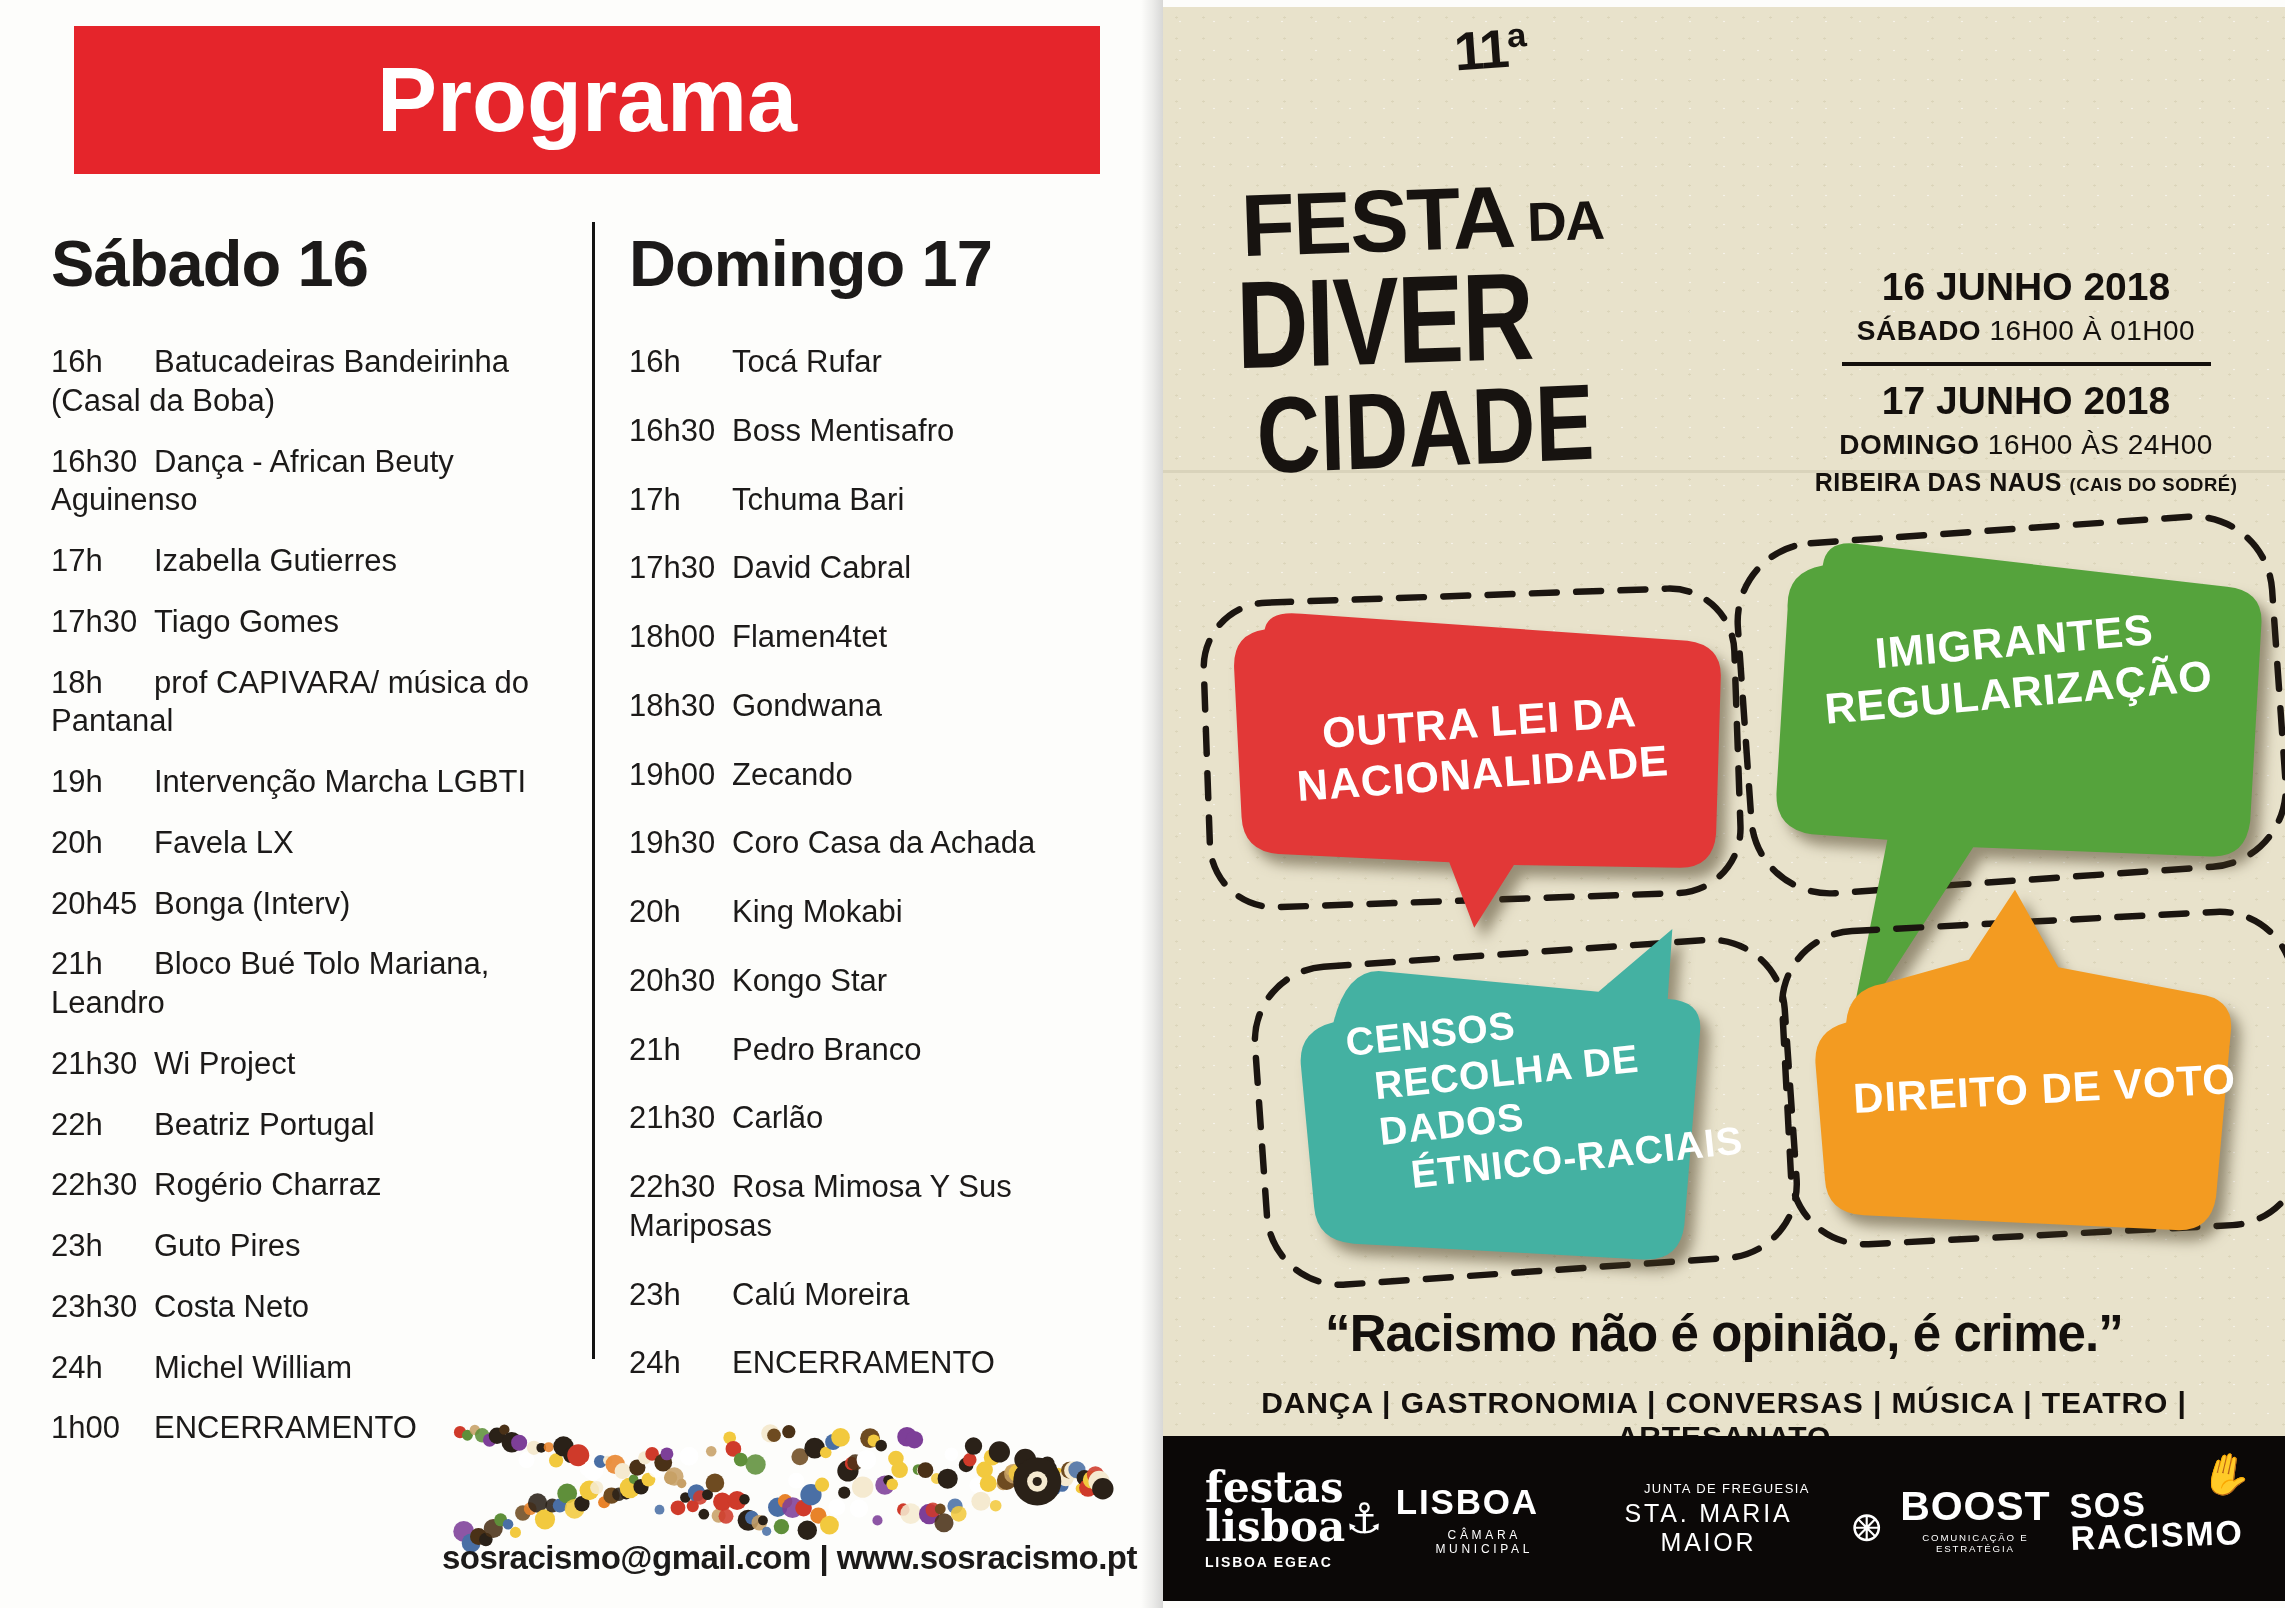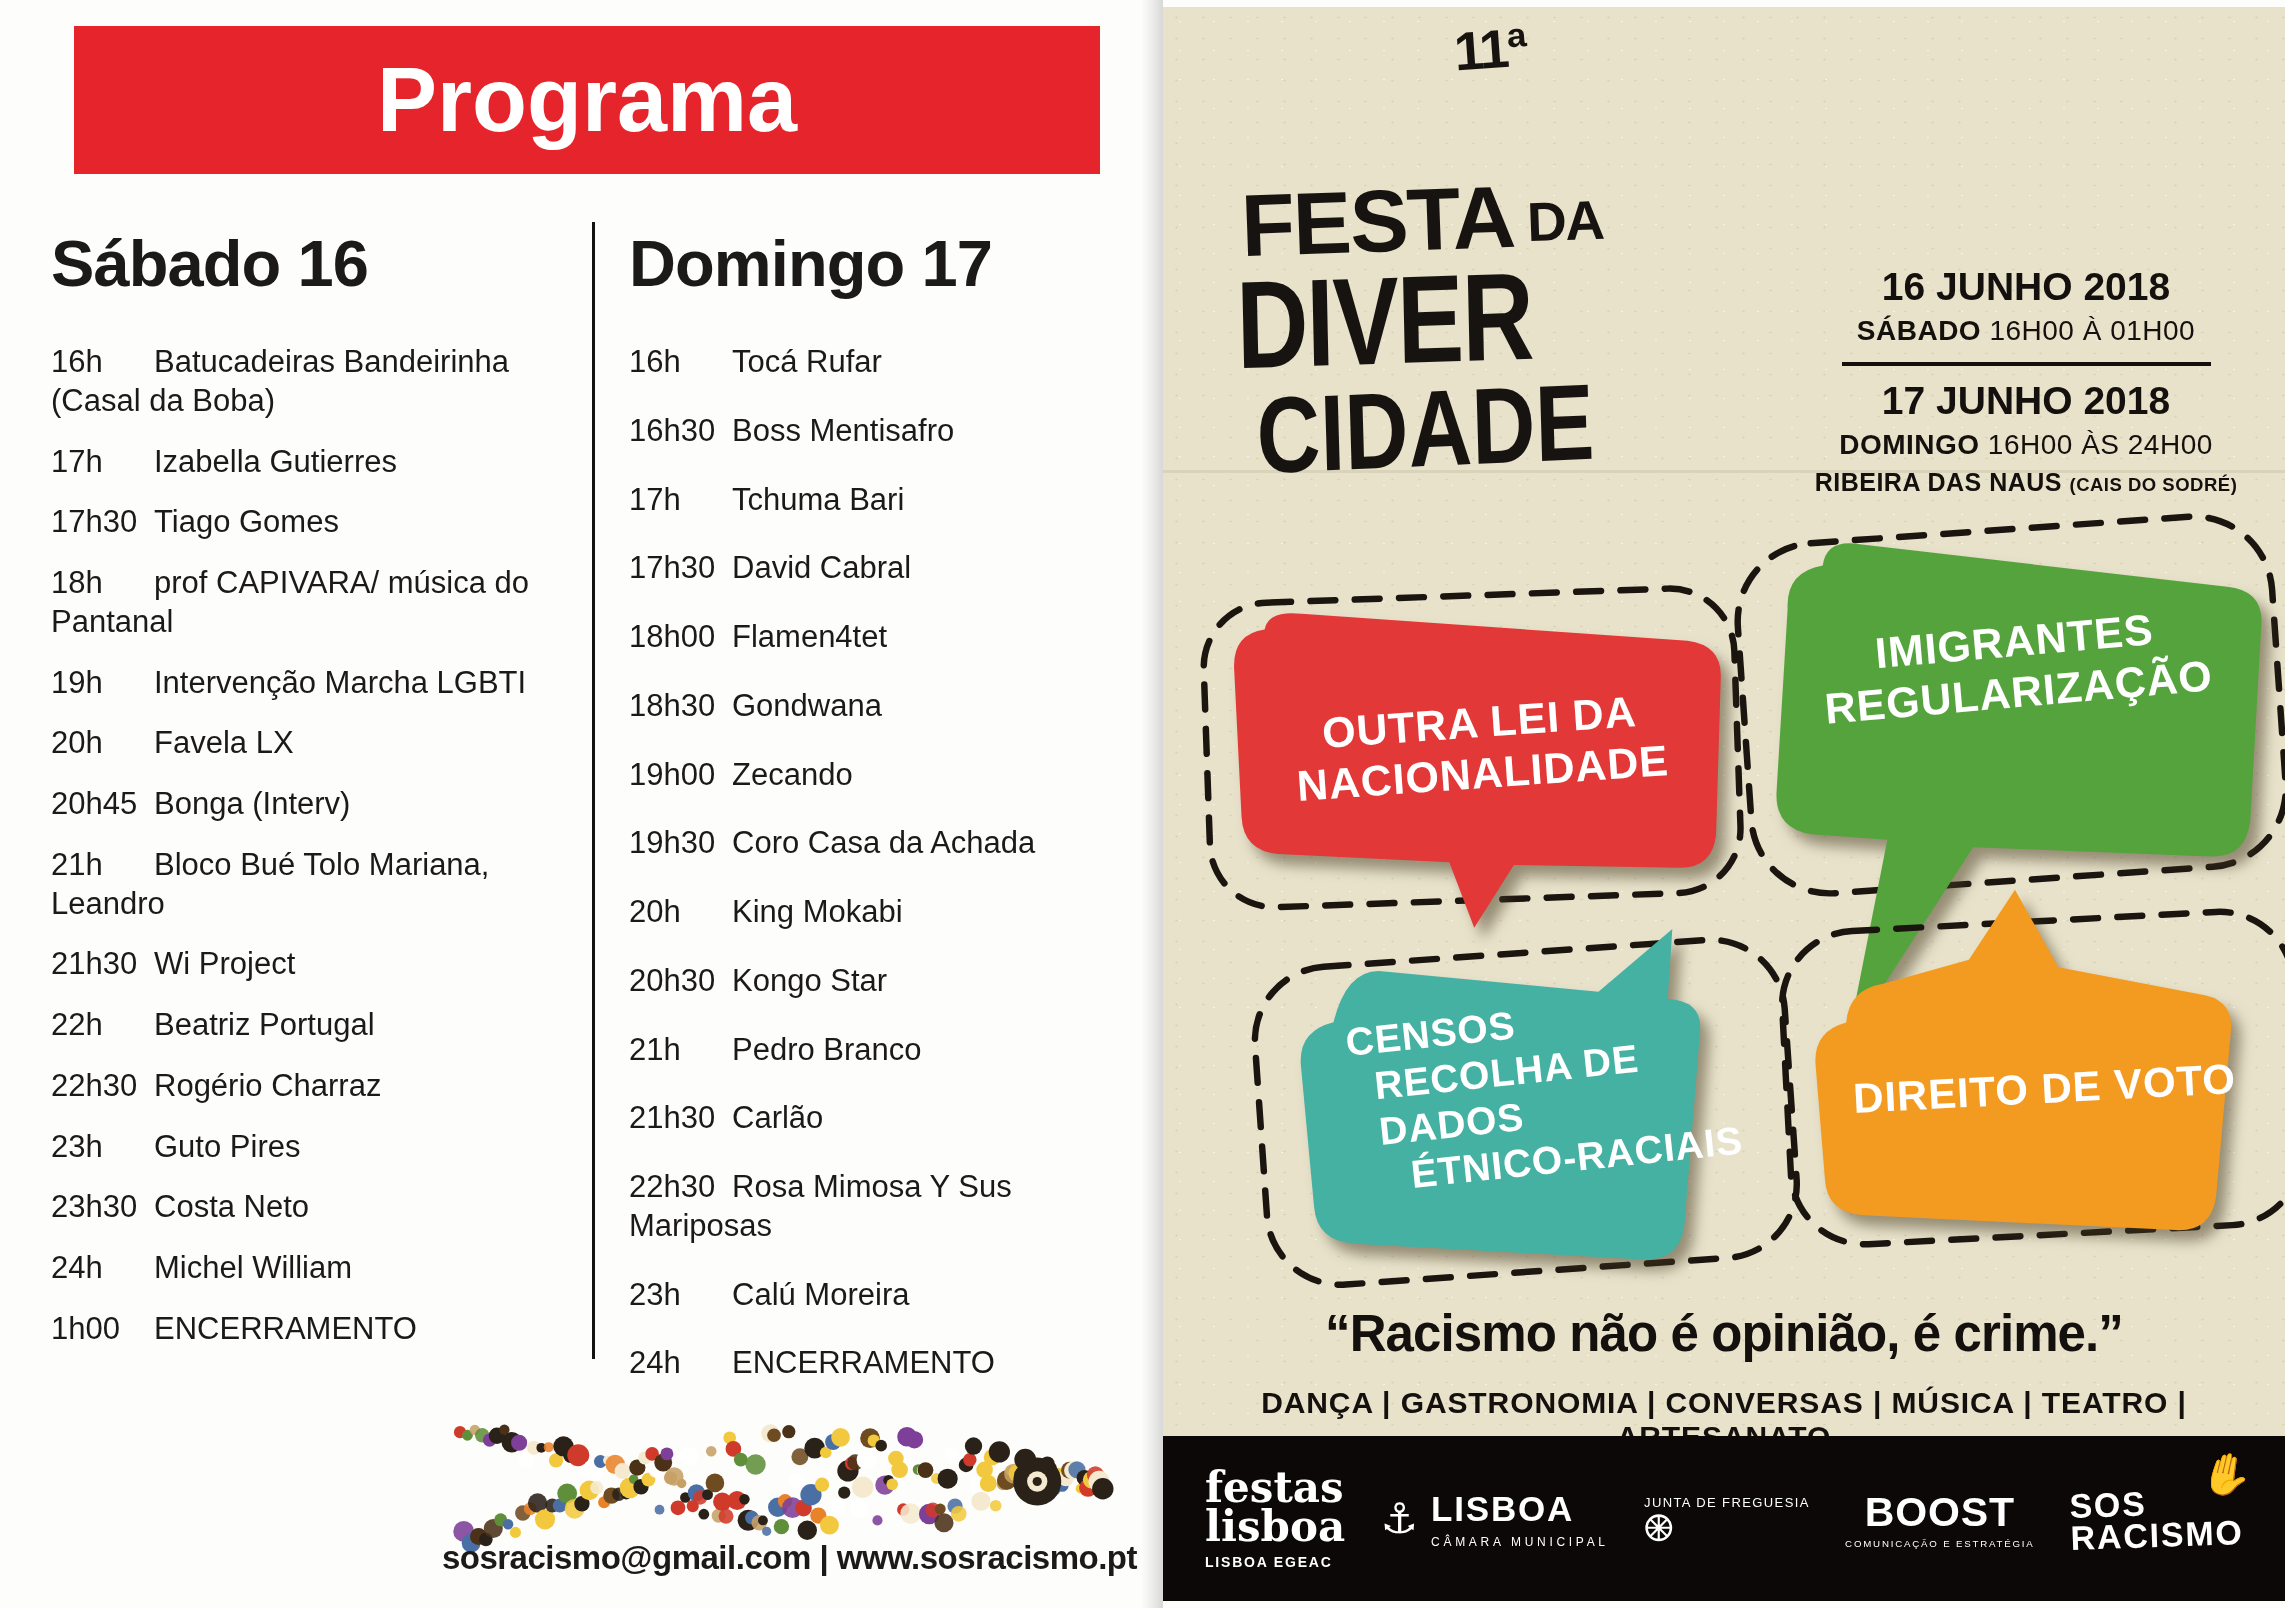--- a/index.html
+++ b/index.html
@@ -97,20 +97,21 @@
 <div class="page">
 
   <div class="banner">
     <span>Programa</span>
   </div>
 
   <div class="col col1">
     <h2>Sábado 16</h2>
     <div>
         <p class="item"><span class="time">16h</span><span class="name">Batucadeiras Bandeirinha (Casal da Boba)</span></p>
+        <p class="item"><span class="time">16h30</span><span class="name">Dança - African Beuty Aguinenso</span></p>
         <p class="item"><span class="time">17h</span><span class="name">Izabella Gutierres</span></p>
         <p class="item"><span class="time">17h30</span><span class="name">Tiago Gomes</span></p>
         <p class="item"><span class="time">18h</span><span class="name">prof CAPIVARA/ música do Pantanal</span></p>
         <p class="item"><span class="time">19h</span><span class="name">Intervenção Marcha LGBTI</span></p>
         <p class="item"><span class="time">20h</span><span class="name">Favela LX</span></p>
         <p class="item"><span class="time">20h45</span><span class="name">Bonga (Interv)</span></p>
         <p class="item"><span class="time">21h</span><span class="name">Bloco Bué Tolo Mariana, Leandro</span></p>
         <p class="item"><span class="time">21h30</span><span class="name">Wi Project</span></p>
         <p class="item"><span class="time">22h</span><span class="name">Beatriz Portugal</span></p>
         <p class="item"><span class="time">22h30</span><span class="name">Rogério Charraz</span></p>
@@ -413,20 +414,21 @@
       <div class="sp sp-cml">
         <span class="ship">⚓</span>
         <span>
           <div class="nm">LISBOA</div>
           <div class="sub">CÂMARA MUNICIPAL</div>
         </span>
       </div>
       <div class="sp sp-junta">
         <div class="top">JUNTA DE FREGUESIA</div>
         <div class="nm">
+          <span>STA. MARIA MAIOR</span>
           <svg width="29.5" height="29.5" viewBox="0 0 34 34">
             <circle cx="17" cy="17" r="14" fill="none" stroke="#fff" stroke-width="3"></circle>
             <path d="M17 3 V31 M3 17 H31 M7 7 L27 27 M27 7 L7 27" stroke="#fff" stroke-width="2.5"></path>
           </svg>
         </div>
       </div>
       <div class="sp sp-boost">
         <div class="nm">BOOST</div>
         <div class="sub">COMUNICAÇÃO E ESTRATÉGIA</div>
       </div>

